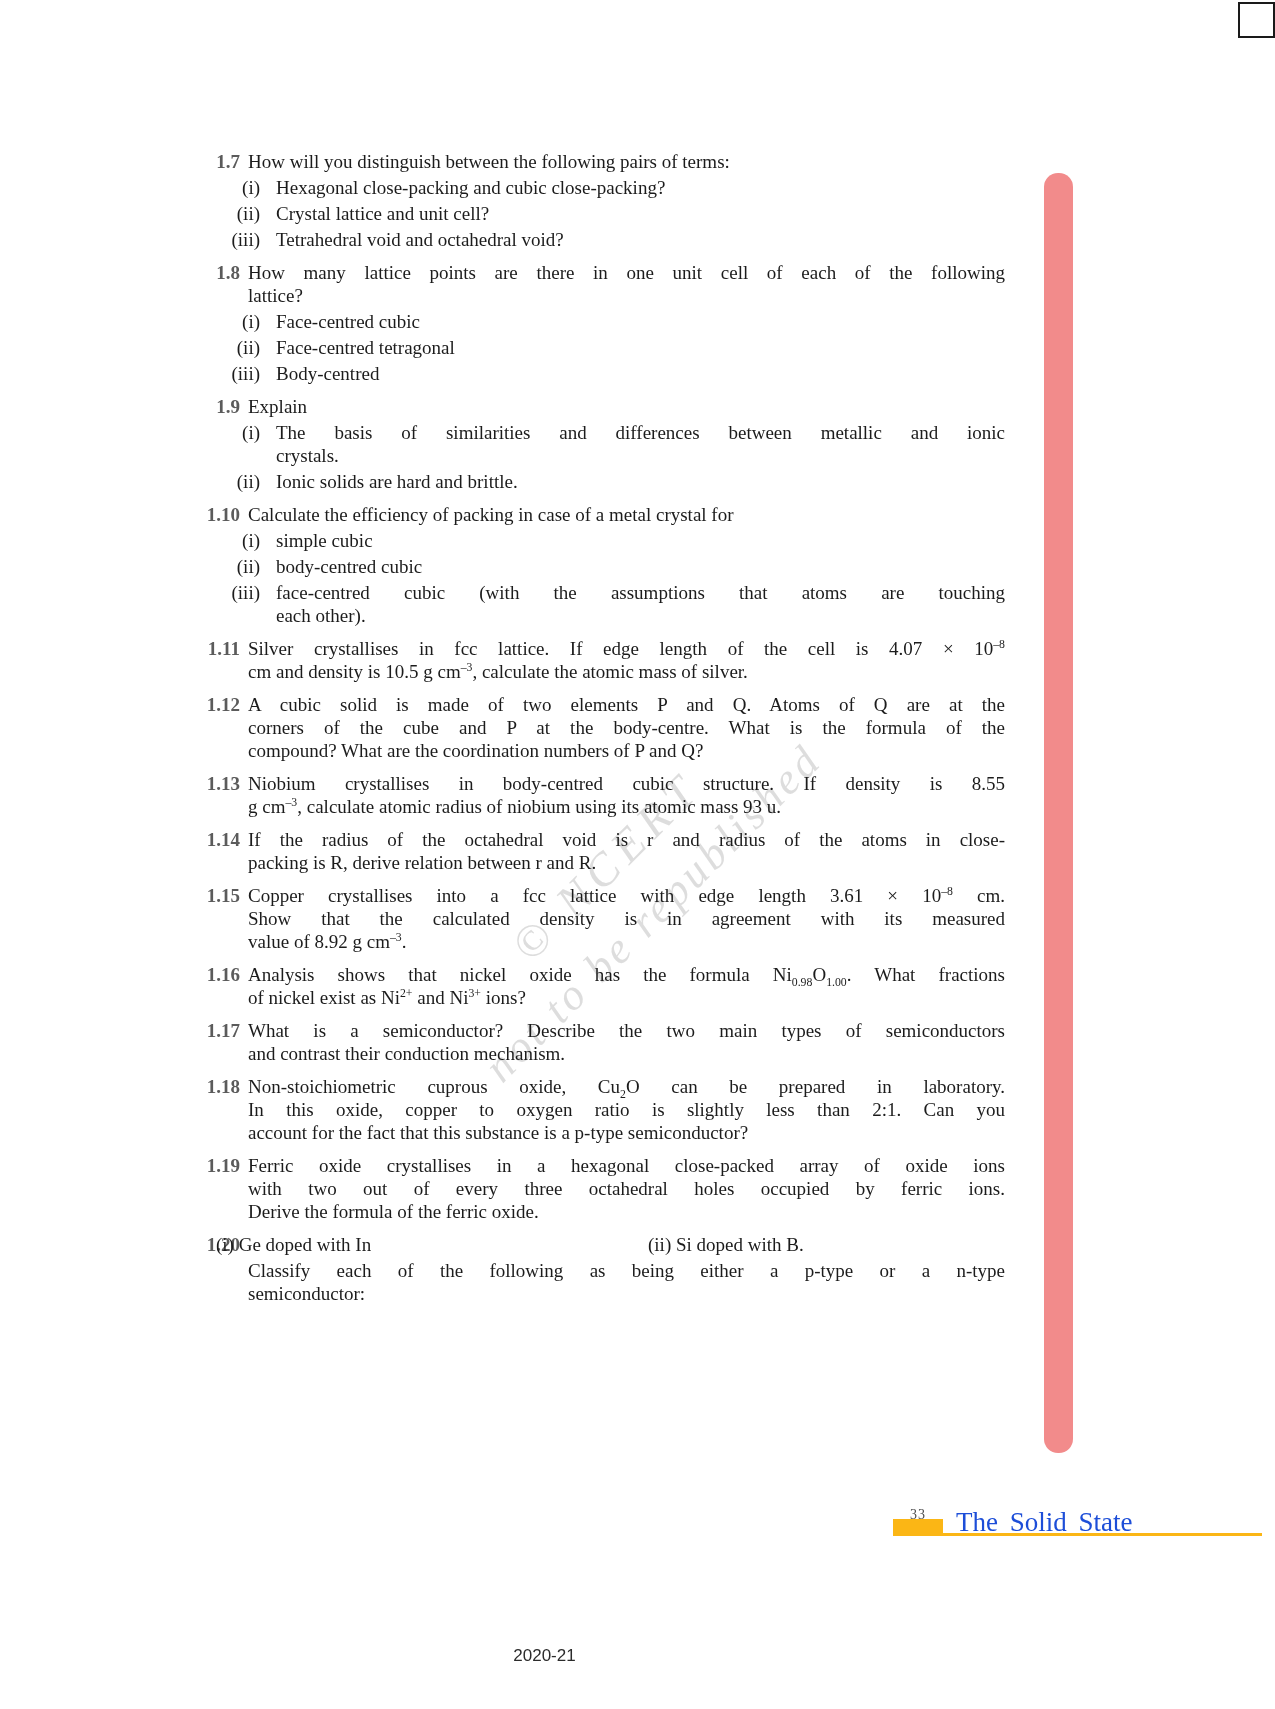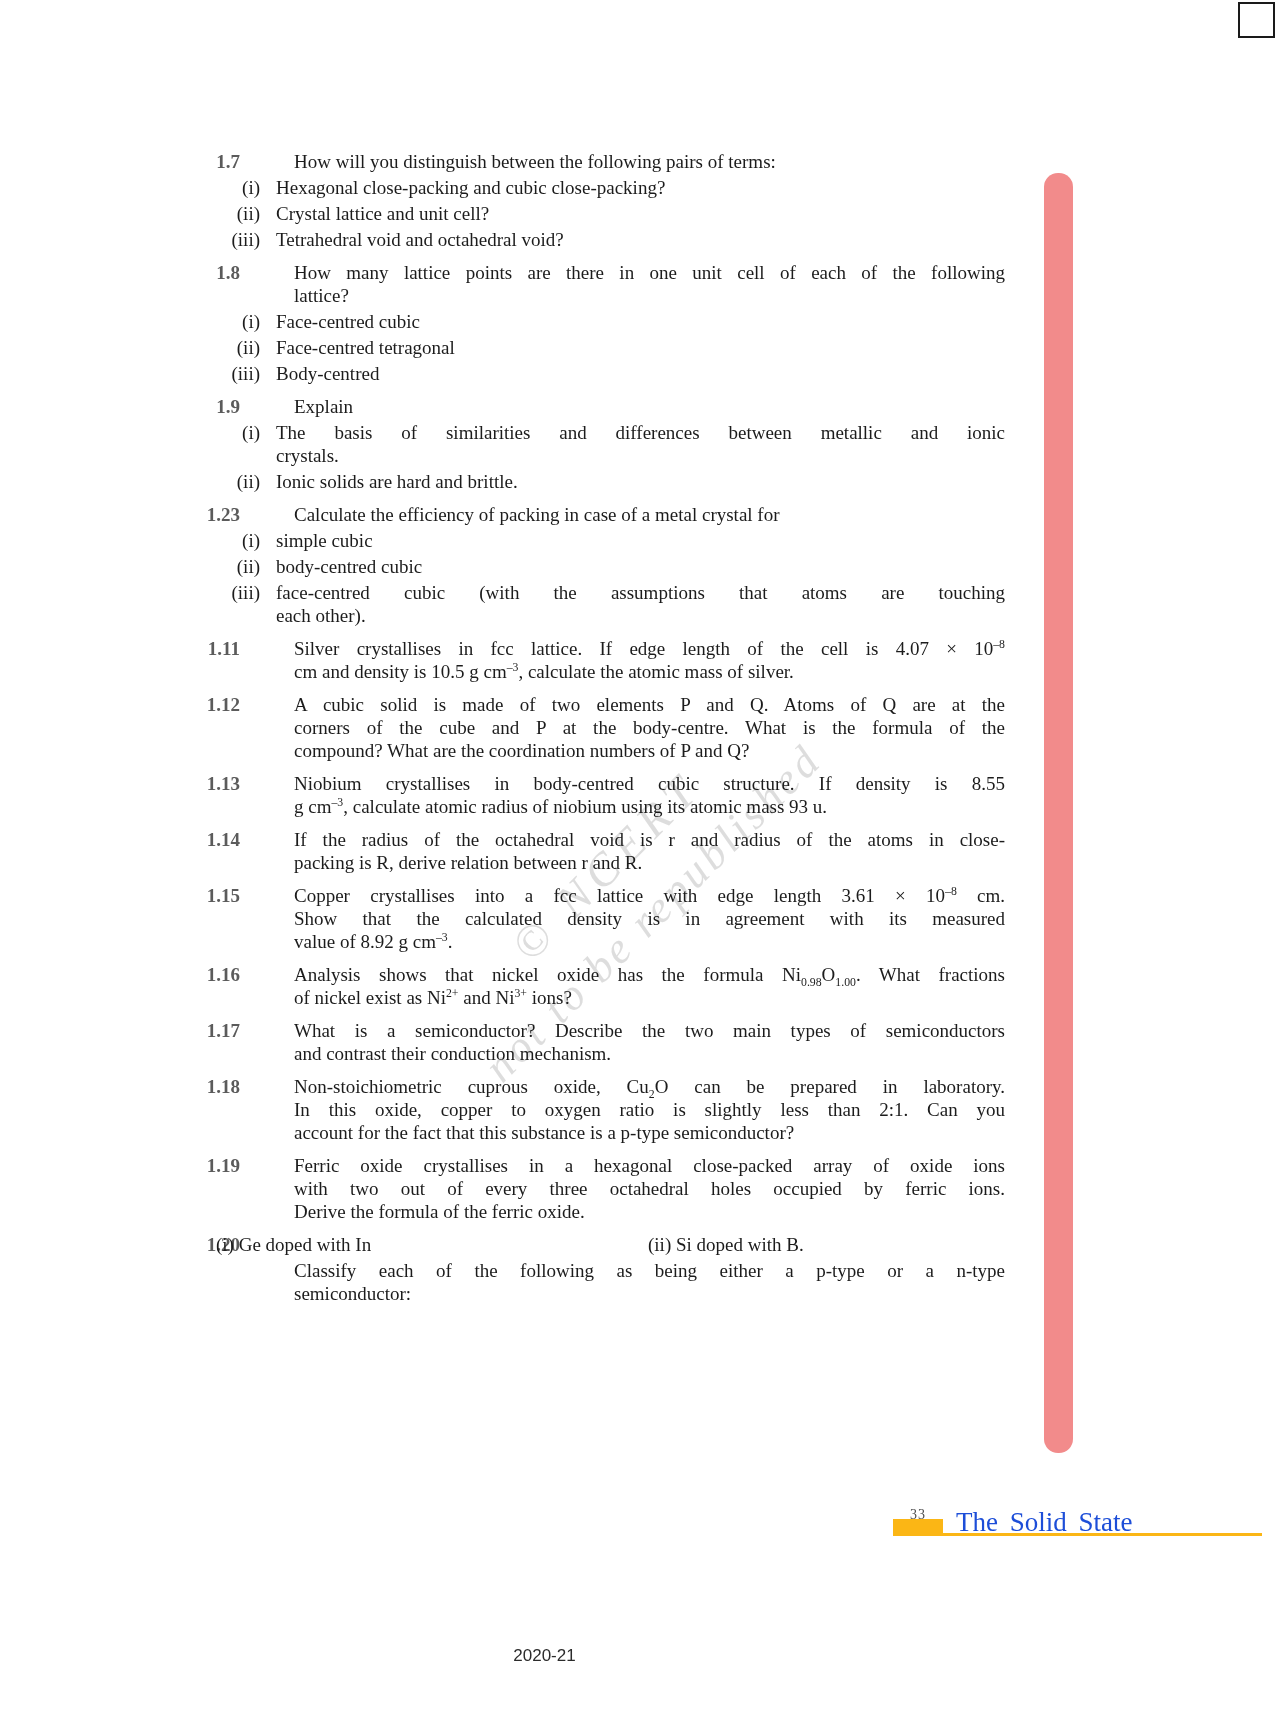--- a/index.html
+++ b/index.html
@@ -37,21 +37,21 @@
   .questions{
     position:absolute;left:180px;top:150px;width:825px;z-index:1;
   }
   .q{display:flex;margin-bottom:10px;}
   .q-num{
     width:60px;flex:0 0 60px;text-align:right;
     font-weight:bold;color:#5b5b5b;
     font-size:19px;line-height:23px;
   }
   .q-body{margin-left:8px;width:757px;flex:0 0 757px;font-size:19px;line-height:23px;}
-  .blk{margin-bottom:3px;margin-left:46px;}
+  .blk{margin-bottom:3px;}
   .blk:last-child{margin-bottom:0;}
   .line{text-align:justify;text-align-last:justify;}
   .line.last{text-align:left;text-align-last:left;}
   .item{display:flex;margin-left:-32px;}
   .item-label{width:44px;flex:0 0 44px;text-align:right;white-space:nowrap;}
   .item-text{margin-left:16px;flex:1;}
   .cols{position:relative;margin-left:-32px;height:23px;}
   .col2{position:absolute;left:432px;top:0;white-space:nowrap;}
   sup{font-size:62%;line-height:0;vertical-align:super;}
   sub{font-size:62%;line-height:0;vertical-align:sub;}
@@ -157,21 +157,21 @@
           <div class="blk item">
             <div class="item-label">(ii)</div>
             <div class="item-text">
               <div class="line last">Ionic solids are hard and brittle.</div>
             </div>
           </div>
         </div>
     </div>
 
     <div class="q">
-      <div class="q-num">1.23</div>
+      <div class="q-num">1.10</div>
       <div class="q-body">
           <div class="blk">
             <div class="line last">Calculate the efficiency of packing in case of a metal crystal for</div>
           </div>
           <div class="blk item">
             <div class="item-label">(i)</div>
             <div class="item-text">
               <div class="line last">simple cubic</div>
             </div>
           </div>

